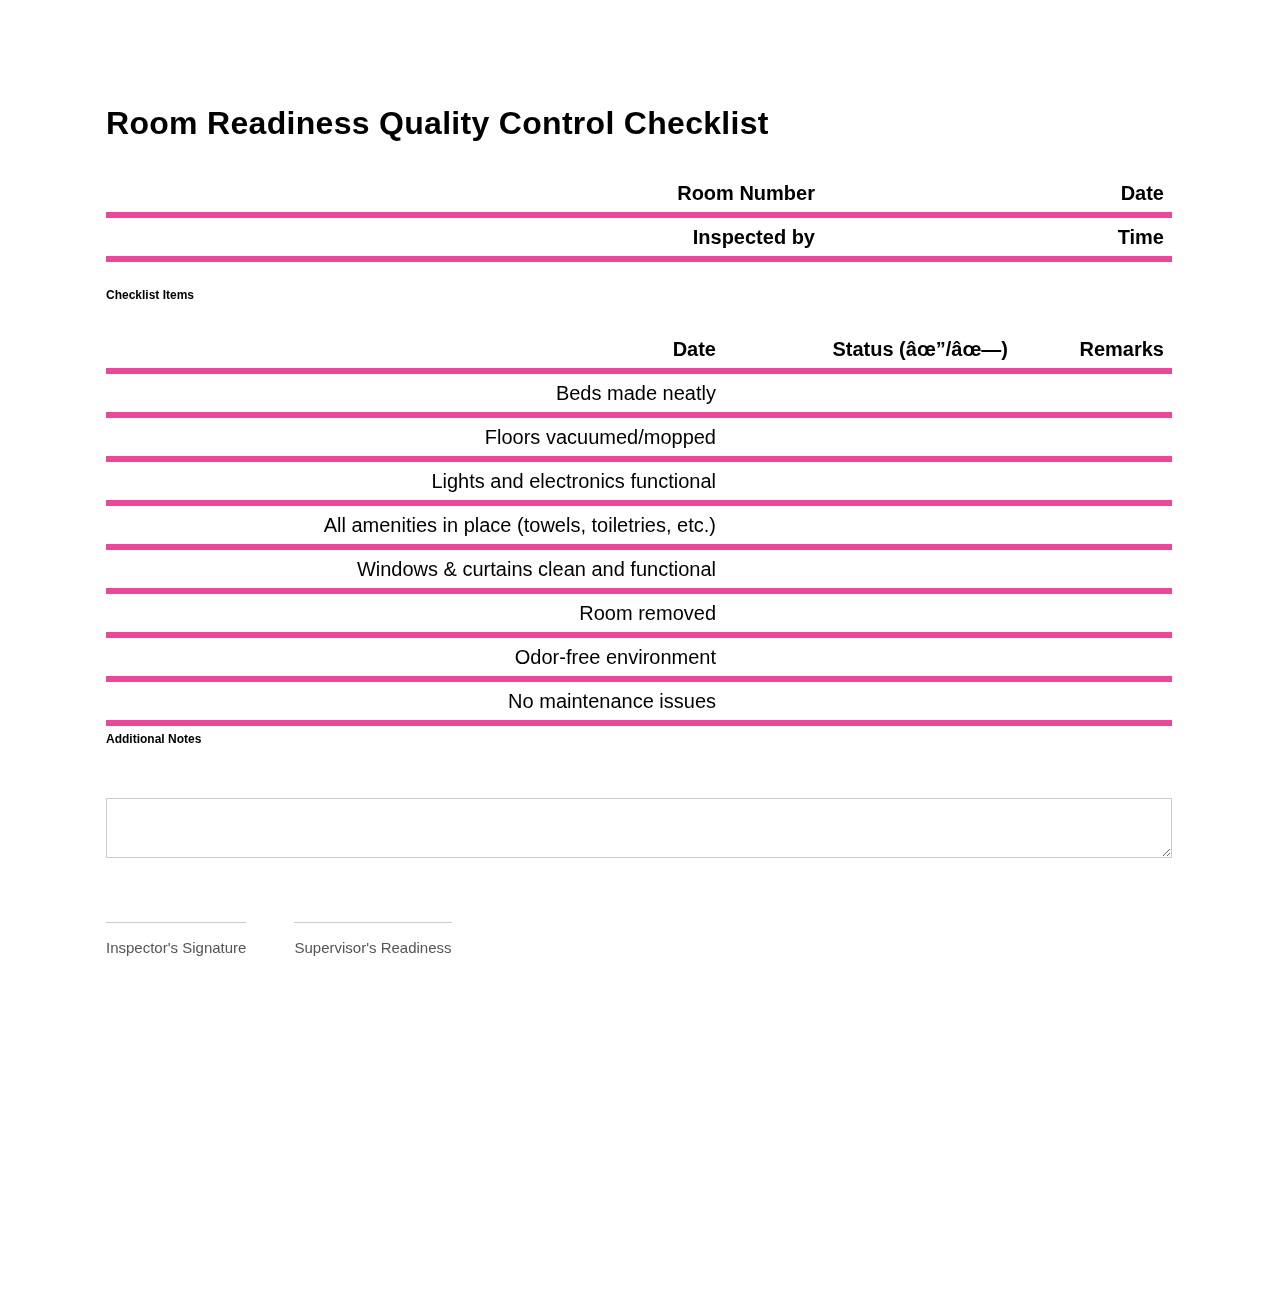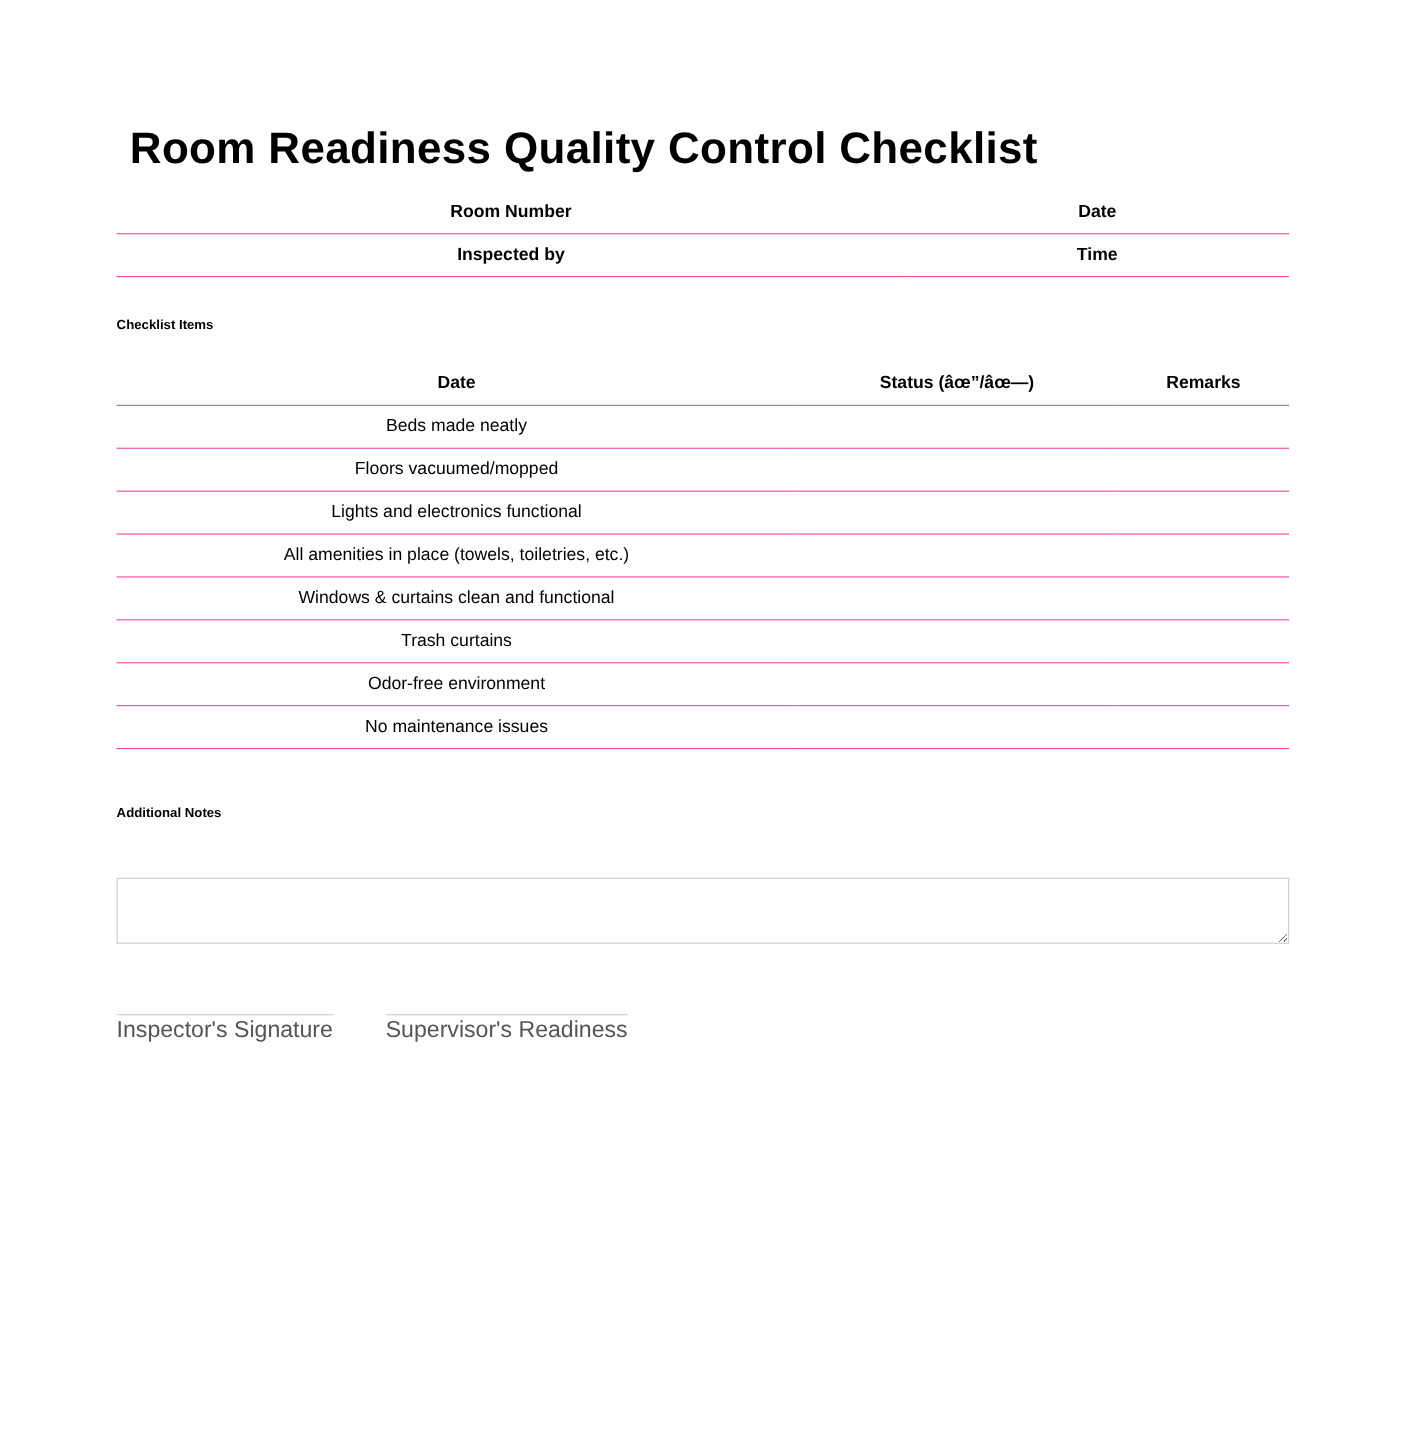--- a/index.html
+++ b/index.html
@@ -13,40 +13,40 @@
       font-family: "Liberation Sans", sans-serif;
       color: #000;
     }
     .page {
       position: absolute;
       left: 106px;
       top: 0;
       width: 1066px;
     }
     h1 {
-      font-size: 40px;
+      font-size: 32px;
       font-weight: bold;
-      margin: 12px;
+      margin: 0;
       position: absolute;
       top: 104px;
       left: 0;
       line-height: 38px;
       letter-spacing: 0.3px;
       white-space: nowrap;
     }
     table {
       border-collapse: collapse;
       width: 1066px;
     }
     td, th {
-      font-size: 16px;
+      font-size: 20px;
       padding: 0 8px;
       height: 38px;
-      border-bottom: 1px solid #ec4899;
-      text-align: center;
+      border-bottom: 6px solid #ec4899;
+      text-align: right;
       vertical-align: middle;
     }
     .info-table {
       position: absolute;
       top: 174px;
       left: 0;
     }
     .info-table td { font-weight: bold; }
     .info-table td.label-left { width: 701px; }
     .info-table td.label-right { }
@@ -88,22 +88,22 @@
     }
     .signatures {
       position: absolute;
       top: 922px;
       left: 0;
       display: flex;
       gap: 48px;
     }
     .sig {
       border-top: 1px solid #cccccc;
-      padding-top: 5px;
-      font-size: 21px;
+      padding-top: 16px;
+      font-size: 15px;
       color: #555555;
       line-height: 18px;
       white-space: nowrap;
     }
   </style>
 </head>
 <body>
 
 <div class="page">
 
@@ -152,21 +152,21 @@
         <td>All amenities in place (towels, toiletries, etc.)</td>
         <td></td>
         <td></td>
       </tr>
       <tr>
         <td>Windows &amp; curtains clean and functional</td>
         <td></td>
         <td></td>
       </tr>
       <tr>
-        <td>Trash curtains</td>
+        <td>Room removed</td>
         <td></td>
         <td></td>
       </tr>
       <tr>
         <td>Odor-free environment</td>
         <td></td>
         <td></td>
       </tr>
       <tr>
         <td>No maintenance issues</td>

